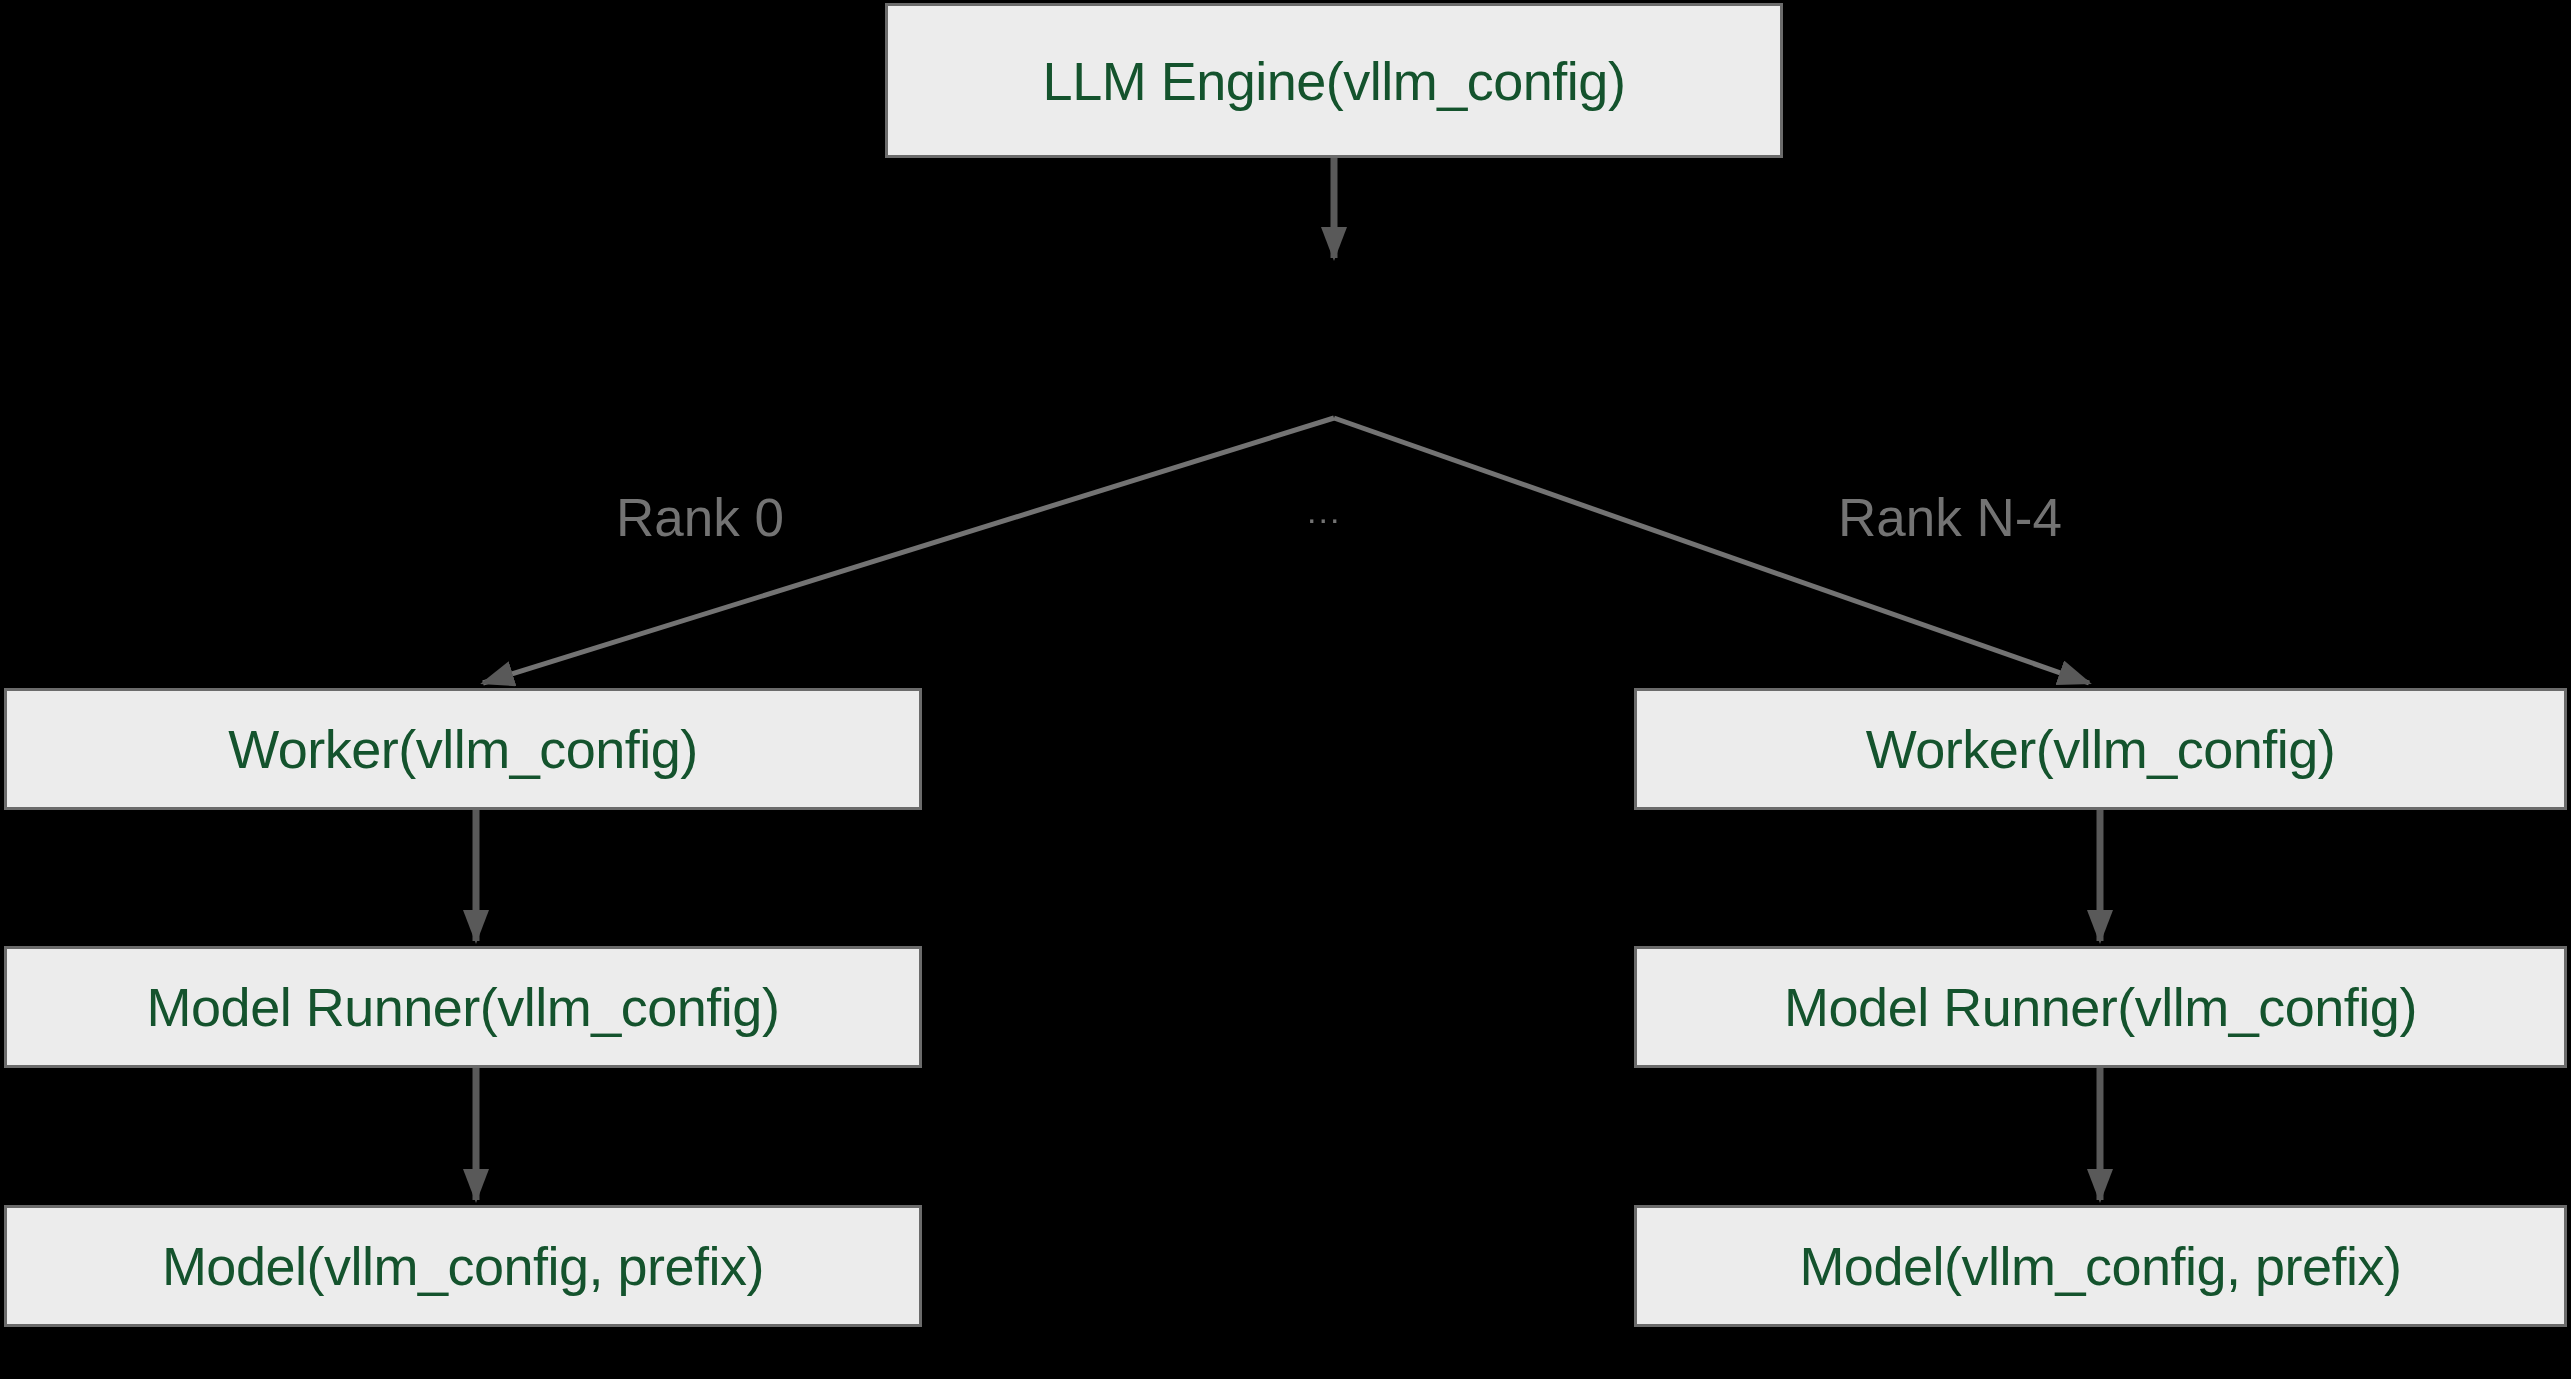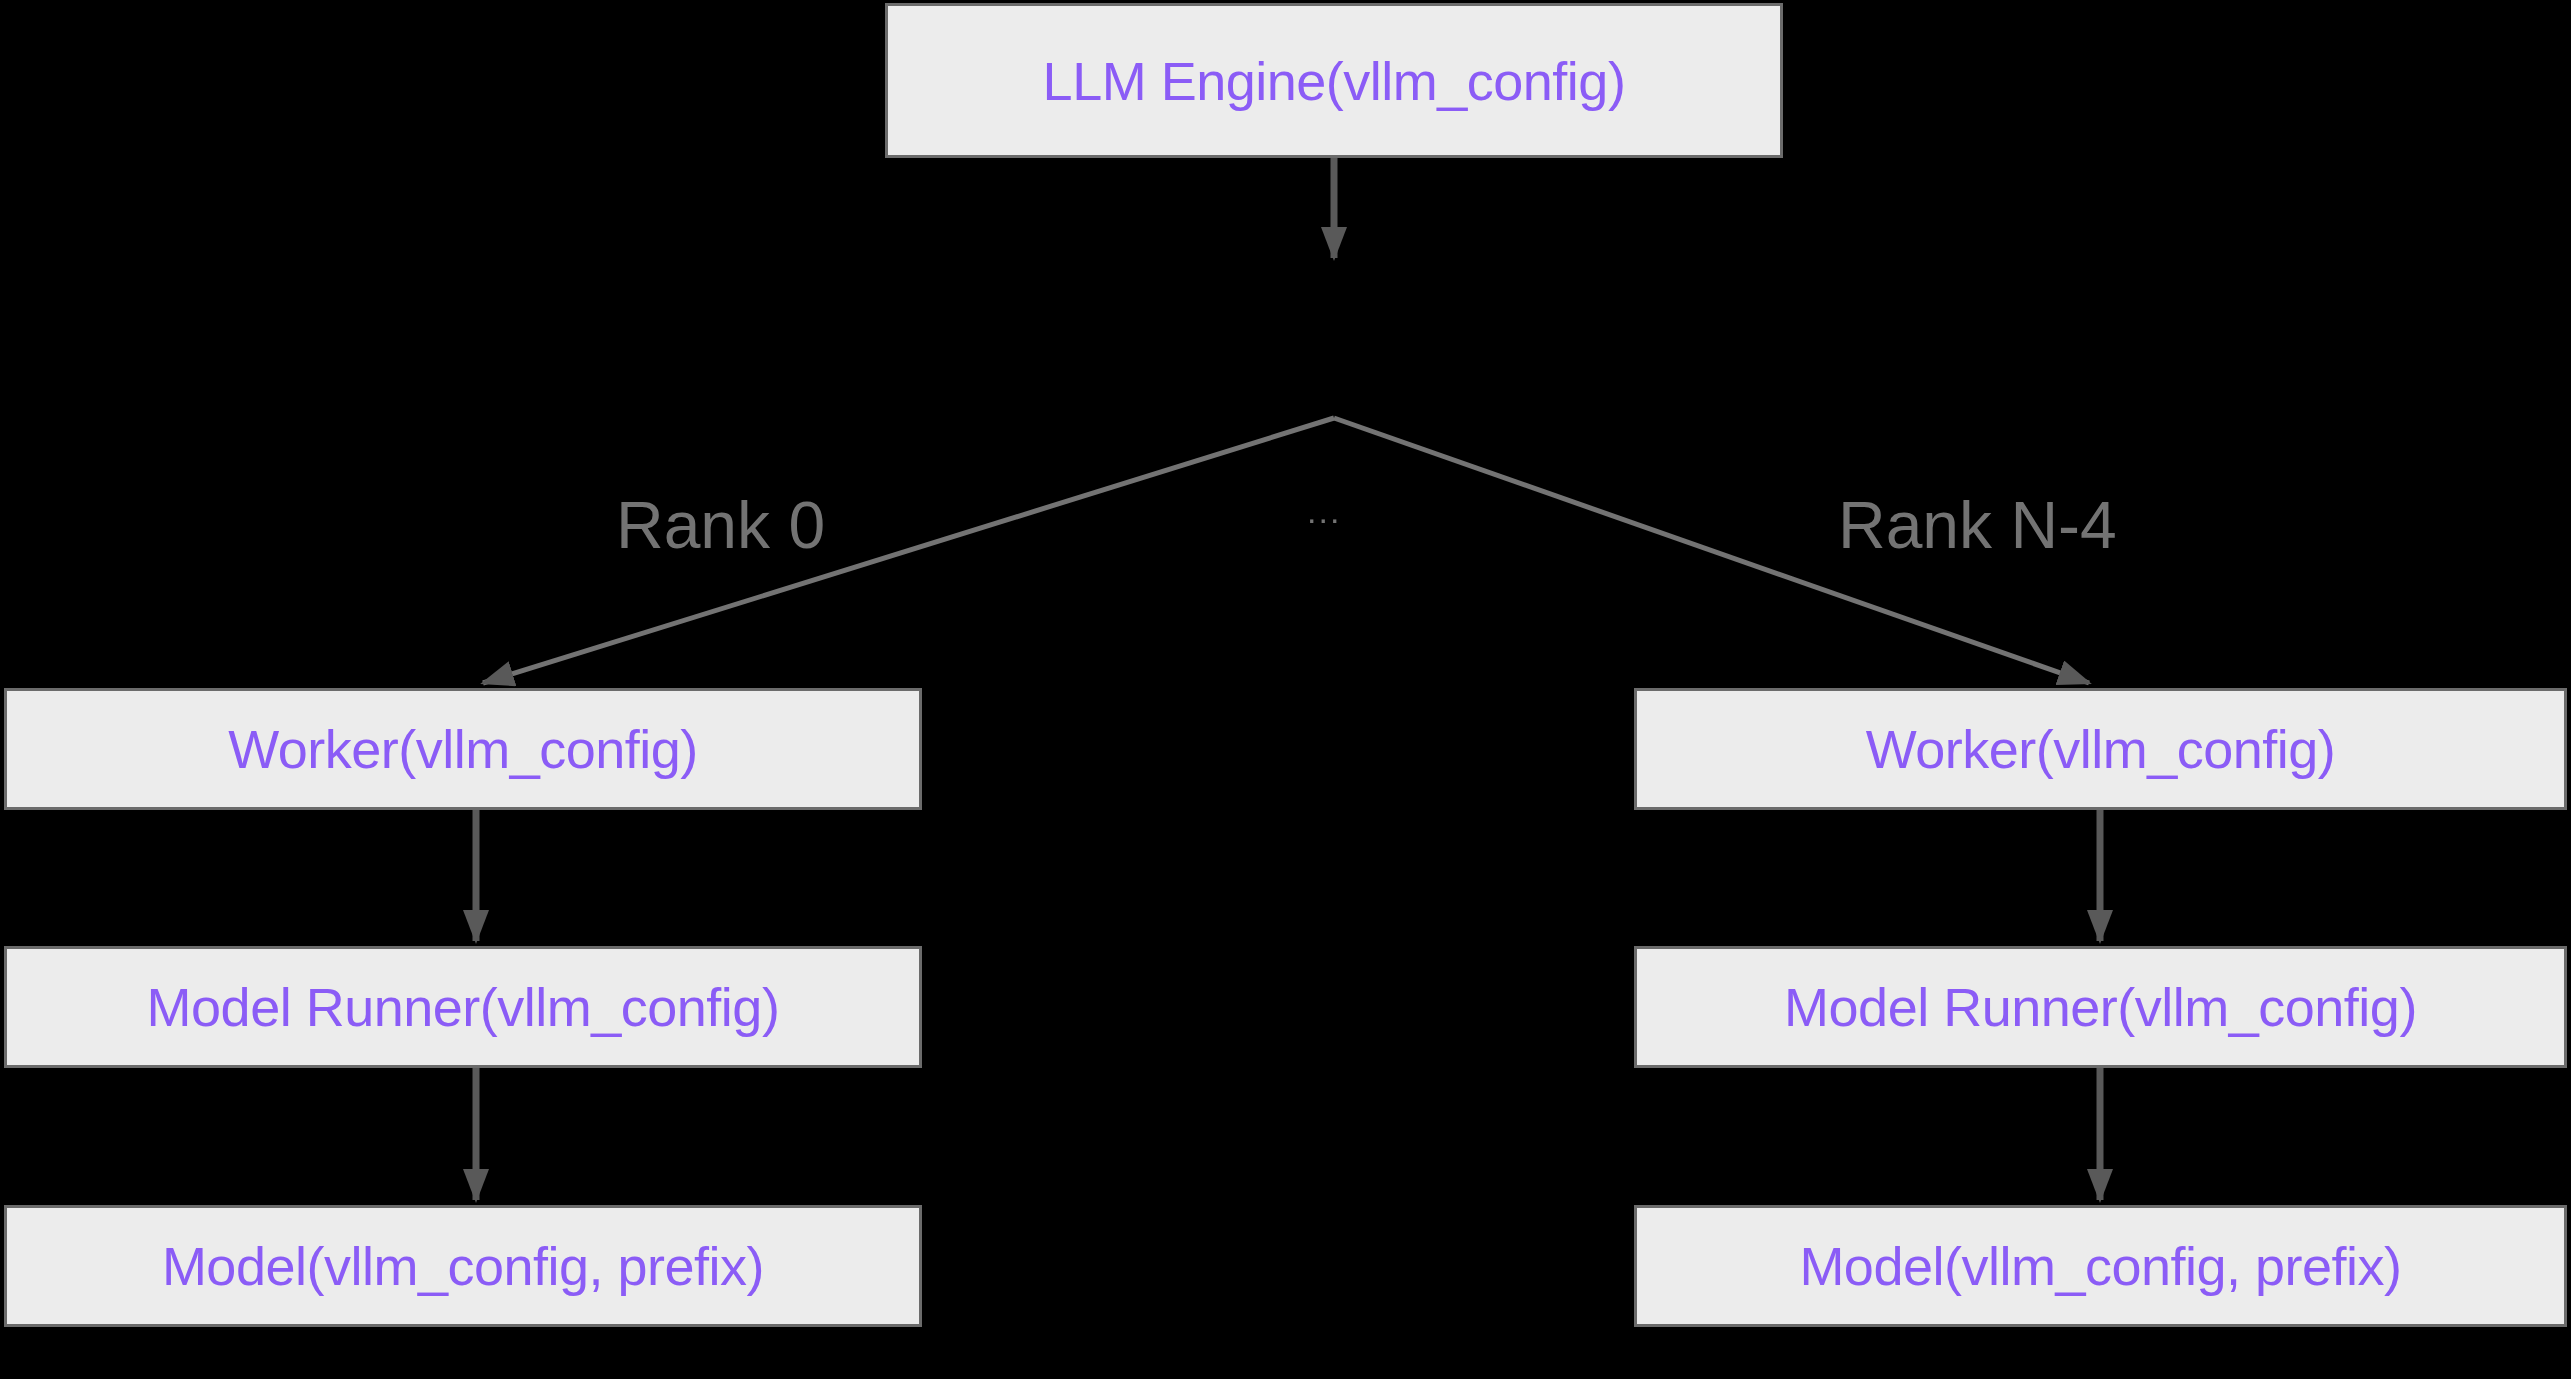--- a/index.html
+++ b/index.html
@@ -27,21 +27,21 @@
     pointer-events: none;
   }
   .node {
     position: absolute;
     box-sizing: border-box;
     background: #ececec;
     border: 3px solid #6b6b6b;
     display: flex;
     align-items: center;
     justify-content: center;
-    color: #8b5cf6;
+    color: #14532d;
     font-size: 54px;
     font-weight: 400;
     letter-spacing: -0.5px;
     white-space: nowrap;
     font-family: "Liberation Sans", sans-serif;
   }
   
   #node-llm-engine   { left: 885px;  top: 3px;    width: 898px; height: 155px; }
   #node-executor     { left: 885px;  top: 263px;  width: 898px; height: 155px; }
   
@@ -49,21 +49,21 @@
   #node-runner-0     { left: 4px;    top: 946px;  width: 918px; height: 122px; }
   #node-model-0      { left: 4px;    top: 1205px; width: 918px; height: 122px; }
   
   #node-worker-n     { left: 1634px; top: 688px;  width: 933px; height: 122px; }
   #node-runner-n     { left: 1634px; top: 946px;  width: 933px; height: 122px; }
   #node-model-n      { left: 1634px; top: 1205px; width: 933px; height: 122px; }
 
   .edge-label {
     position: absolute;
     color: #737373;
-    font-size: 66px;
+    font-size: 53px;
     white-space: nowrap;
     font-family: "Liberation Sans", sans-serif;
   }
   #label-rank-0     { left: 616px;  top: 487px; }
   #label-rank-n     { left: 1838px; top: 487px; }
   #label-ellipsis   { left: 1307px; top: 494px; font-size: 34px; letter-spacing: 2px; line-height: 1; }
 </style>
 </head>
 <body>
 

